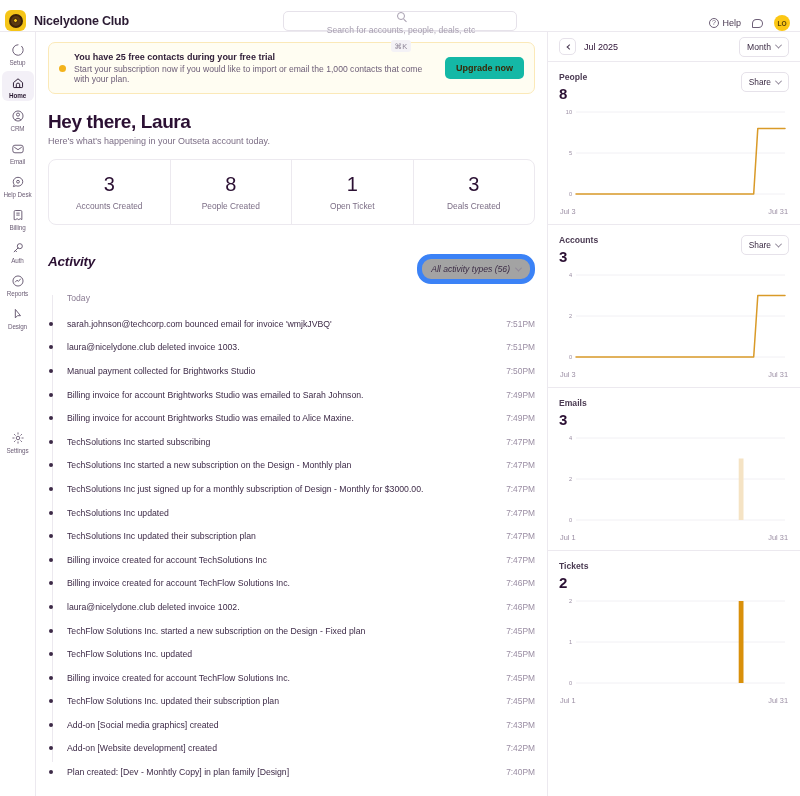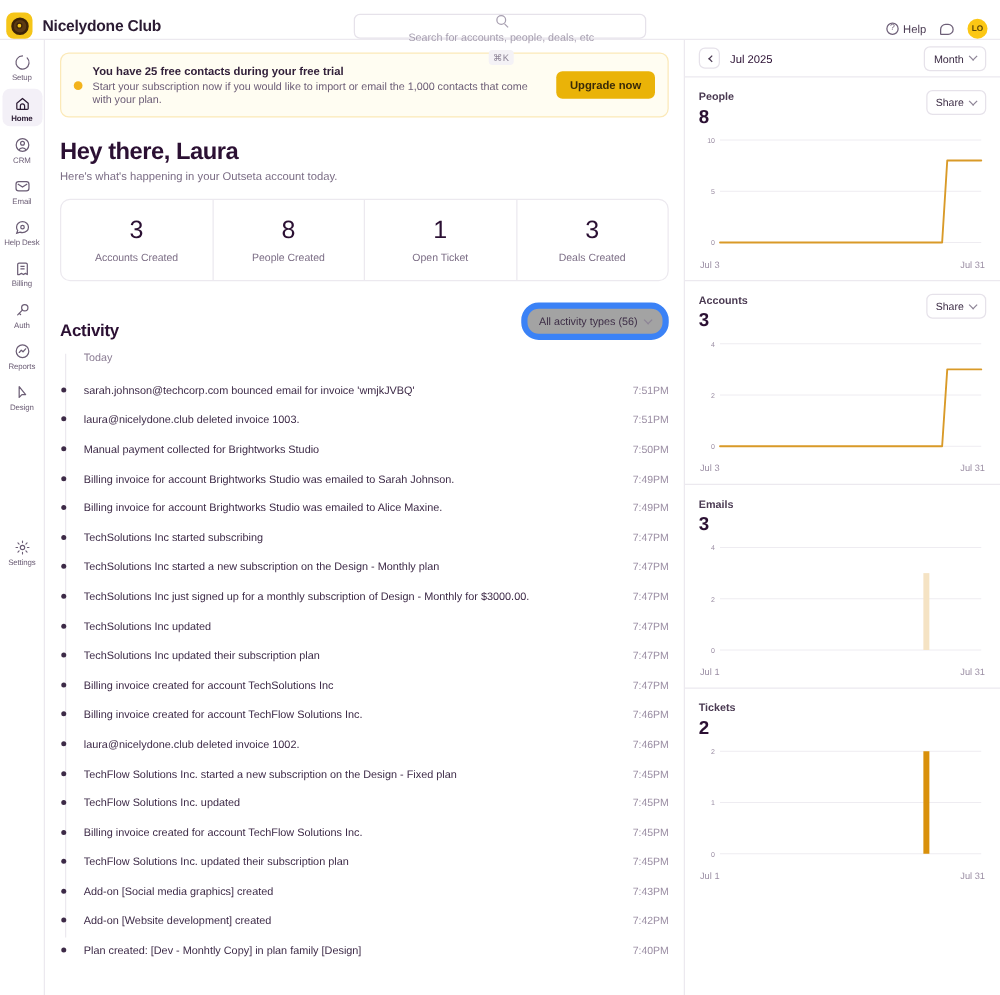--- a/index.html
+++ b/index.html
@@ -118,42 +118,42 @@
 
   .banner {
     background: #fffdf2; border: 1px solid #fbe9b8; border-radius: 7px;
     padding: 9px 10px; display: flex; align-items: center; gap: 8px;
   }
   .banner .dot { width: 7px; height: 7px; border-radius: 50%; background: #f3b31c; flex: 0 0 auto; }
   .banner .txt { flex: 1; }
   .banner .t1 { font-size: 9px; font-weight: 700; color: #32203a; margin-bottom: 2px; }
   .banner .t2 { font-size: 8.6px; color: #6c5d76; }
   .btn-upgrade {
-    background: #eab308; border: none; border-radius: 5px;
+    background: #14b8a6; border: none; border-radius: 5px;
     font-size: 9px; font-weight: 700; color: #3a2a08;
     padding: 6px 11px; cursor: pointer; white-space: nowrap;
     font-family: inherit;
   }
 
   .hello { font-size: 19px; font-weight: 700; letter-spacing: -0.4px; margin: 17px 0 3px; color: #2b1033; }
   .sub { font-size: 9px; color: #7b6d85; margin-bottom: 13px; }
 
   .stats {
     display: flex; border: 1px solid #ece9ef; border-radius: 8px; overflow: hidden;
   }
   .stat {
     flex: 1; padding: 14px 4px 13px; text-align: center;
     border-right: 1px solid #ece9ef;
   }
   .stat:last-child { border-right: none; }
   .stat .num { font-size: 20px; font-weight: 400; color: #2b1033; line-height: 1.05; }
   .stat .cap { font-size: 8.4px; color: #7b6d85; margin-top: 6px; }
 
   .act-head {
-    display: flex; align-items: flex-end; margin: 17px 0 9px;
+    display: flex; align-items: flex-start; margin: 29px 0 9px; font-style: italic;
   }
   .act-title { font-size: 13.5px; font-weight: 700; color: #2b1033; letter-spacing: -0.2px; }
   .filter {
     margin-left: auto;
     border: 5px solid #3b82f6; border-radius: 14px; background: #a3a3a3;
     font-size: 8.6px; color: #3c2c45; padding: 5px 9px;
     display: flex; align-items: center; gap: 6px; cursor: pointer;
   }
   .chev { width: 5px; height: 5px; border-right: 1.1px solid #8d8496; border-bottom: 1.1px solid #8d8496; transform: rotate(45deg) translate(-1px,-1px); }
 

